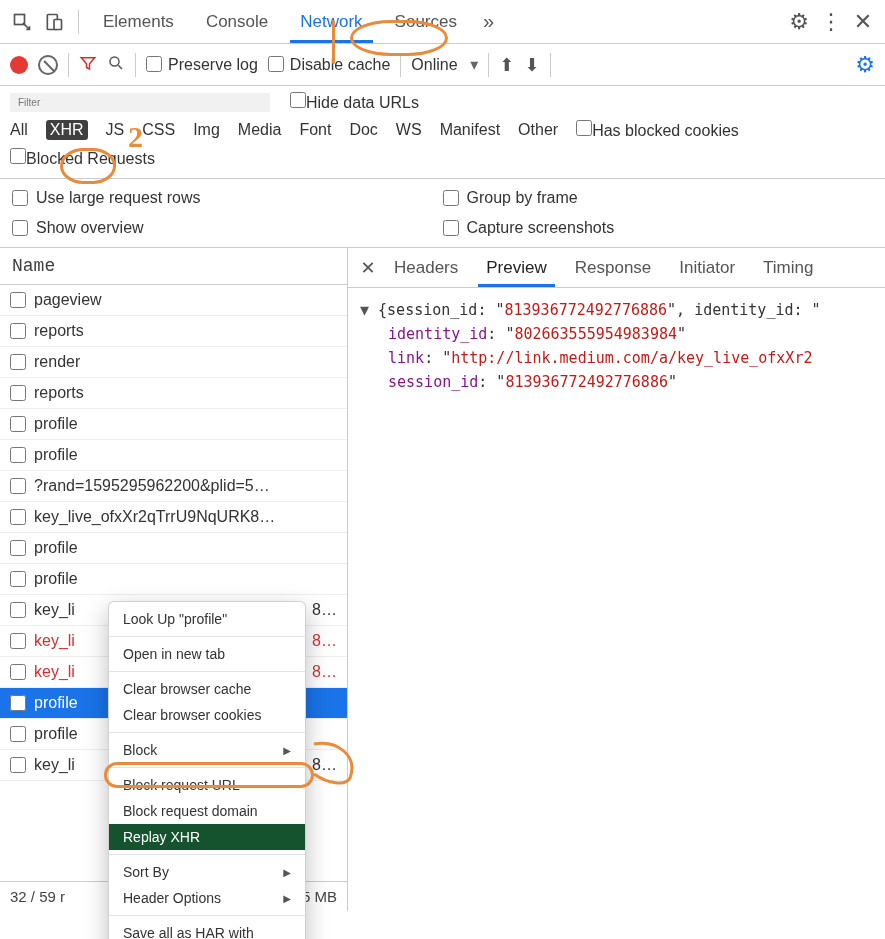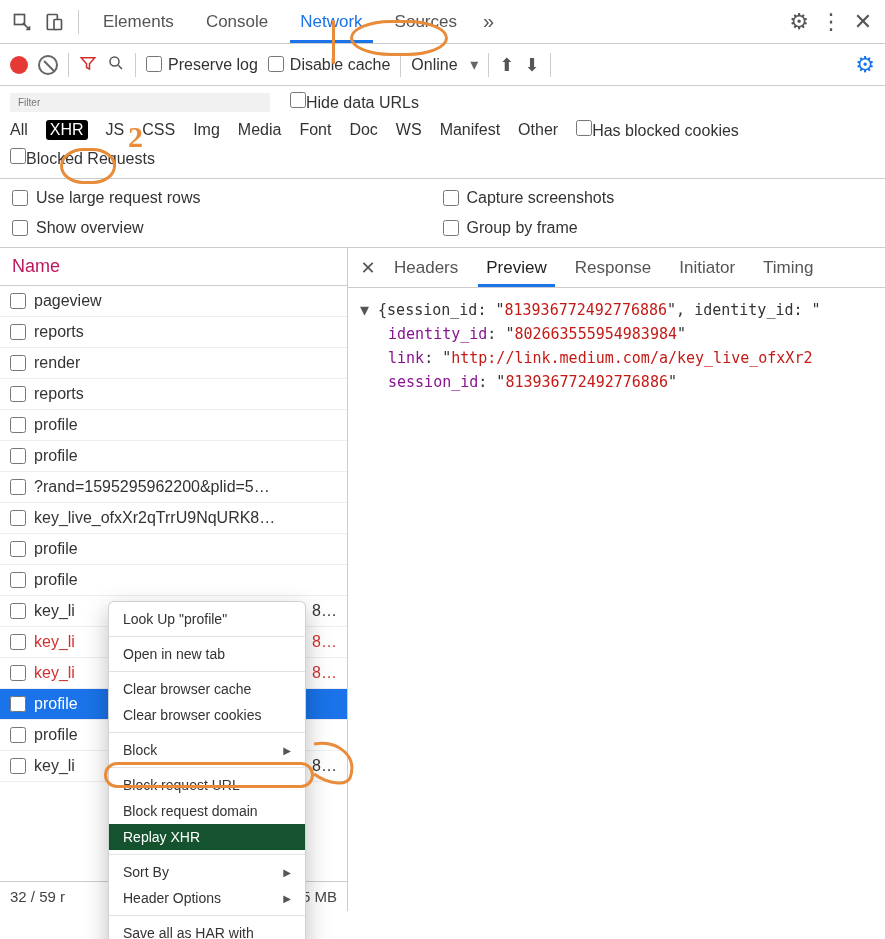--- a/index.html
+++ b/index.html
@@ -96,42 +96,42 @@
     font-size: 16px;
   }
   .filterbar .topline { display: flex; align-items: center; gap: 20px; margin-bottom: 8px; }
   .filterbar input.filterfield {
     width: 260px; padding: 4px 8px; border: none; background: #f1f1f1;
     font-size: 10px; color: #666;
   }
   .filterbar .typerow { display: flex; align-items: center; gap: 18px; flex-wrap: wrap; margin-bottom: 8px;}
   .filterbar .type { color: #333; cursor: pointer; }
   .filterbar .type.selected {
-    background: #000000; color: #fff; padding: 1px 4px; border-radius: 3px;
+    background: #404040; color: #fff; padding: 1px 4px; border-radius: 3px;
   }
   .filterbar .blockedline { display:flex; align-items:center; gap:6px; }
 
   
   .optsrow {
     display: flex;
     border-bottom: 1px solid #ccc;
     padding: 10px 12px;
     font-size: 16px;
   }
   .optsrow .col { flex:1; display:flex; flex-direction:column; gap:12px; }
   .optsrow label { display:flex; align-items:center; gap:8px; }
 
   
   .mainsplit { display: flex; height: calc(939px - 44px - 42px - 118px - 72px); }
   .leftpane {
     width: 348px; border-right: 1px solid #ccc; display:flex; flex-direction:column;
     position: relative;
   }
   .leftpane .colhead {
-    padding: 8px 12px; border-bottom: 1px solid #ccc; font-size: 18px; color: #be185d;
+    padding: 8px 12px; border-bottom: 1px solid #ccc; font-size: 18px; color: #404040; font-family: Liberation Mono, monospace;
   }
   .leftpane .list {
     flex:1; overflow:hidden; font-size: 16px;
   }
   .leftpane .row {
     display:flex; align-items:center; gap:8px;
     padding: 6px 10px; border-bottom: 1px solid #eee;
     white-space: nowrap; overflow: hidden; text-overflow: ellipsis;
   }
   .leftpane .row .rtxt {
@@ -322,25 +322,25 @@
         <span>Use large request rows</span>
       </label>
     <label>
         <input type="checkbox" style="">
         <span>Show overview</span>
       </label>
   </div>
   <div class="col">
     <label>
         <input type="checkbox" style="">
-        <span>Capture screenshots</span>
+        <span>Group by frame</span>
       </label>
     <label>
         <input type="checkbox" style="">
-        <span>Group by frame</span>
+        <span>Capture screenshots</span>
       </label>
   </div>
 </div>
 
 <div class="mainsplit">
 
   <div class="leftpane">
     <div class="colhead">Name</div>
     <div class="list">
       <div class="row">

